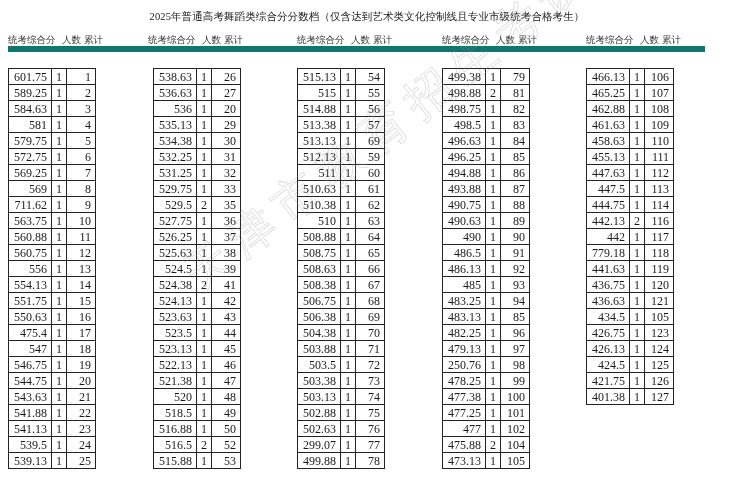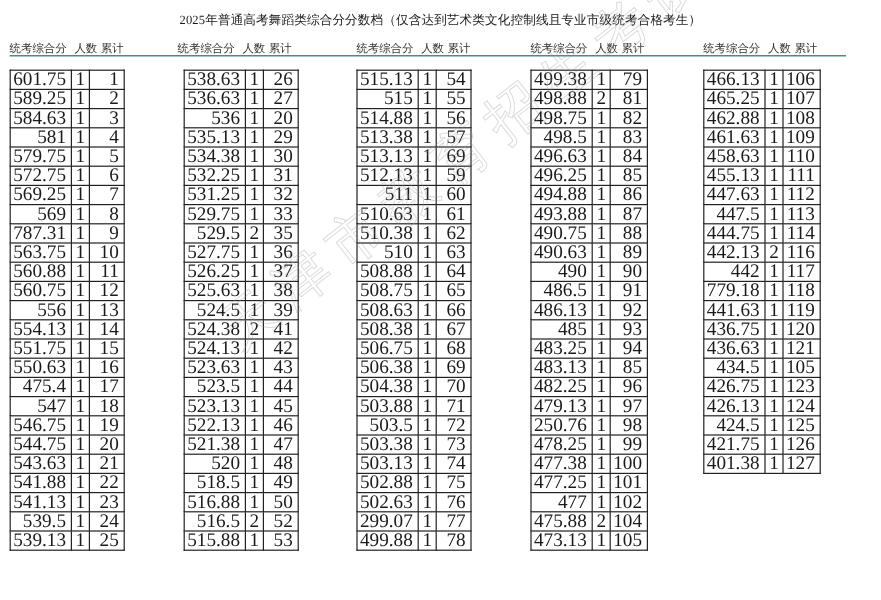--- a/index.html
+++ b/index.html
@@ -24,39 +24,39 @@
       font-size: 10.5px;
       letter-spacing: 0.1px;
       white-space: nowrap;
     }
     .header-row {
       position: absolute;
       top: 34px;
       left: 8px;
       width: 697px;
       height: 12px;
-      border-bottom: 1px solid #0f766e;
+      border-bottom: 6px solid #0f766e;
     }
     .col-header {
       position: absolute;
       top: 0;
       font-size: 9.5px;
       white-space: nowrap;
       color: #333;
     }
     .col-header span { display: inline-block; }
     .col-header .h-score { width: 54px; }
     .col-header .h-count { width: 22px; }
     .col-header .h-cum { width: 20px; }
 
     .data-table {
       position: absolute;
-      top: 58px;
+      top: 68px;
       border-collapse: collapse;
-      font-size: 16px;
+      font-size: 12px;
     }
     .data-table td {
       border: 1px solid #222;
       height: 15px;
       padding: 0 4px 0 2px;
       text-align: right;
       line-height: 14px;
       white-space: nowrap;
     }
     .data-table td.c-score { width: 36px; }
@@ -138,21 +138,21 @@
         <td class="c-score">569.25</td>
         <td class="c-count">1</td>
         <td class="c-cum">7</td>
       </tr>
       <tr>
         <td class="c-score">569</td>
         <td class="c-count">1</td>
         <td class="c-cum">8</td>
       </tr>
       <tr>
-        <td class="c-score">787.31</td>
+        <td class="c-score">711.62</td>
         <td class="c-count">1</td>
         <td class="c-cum">9</td>
       </tr>
       <tr>
         <td class="c-score">563.75</td>
         <td class="c-count">1</td>
         <td class="c-cum">10</td>
       </tr>
       <tr>
         <td class="c-score">560.88</td>

